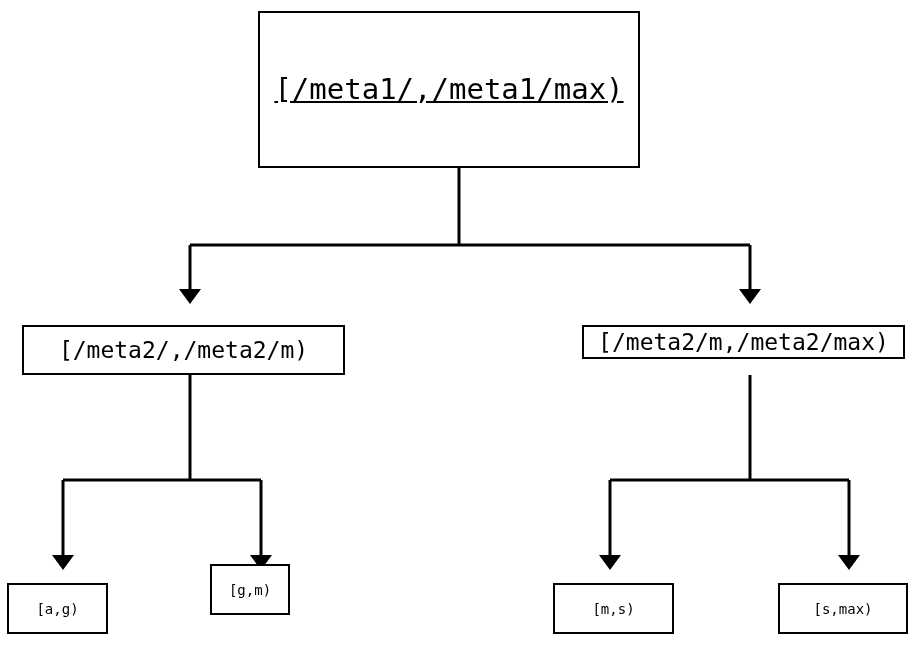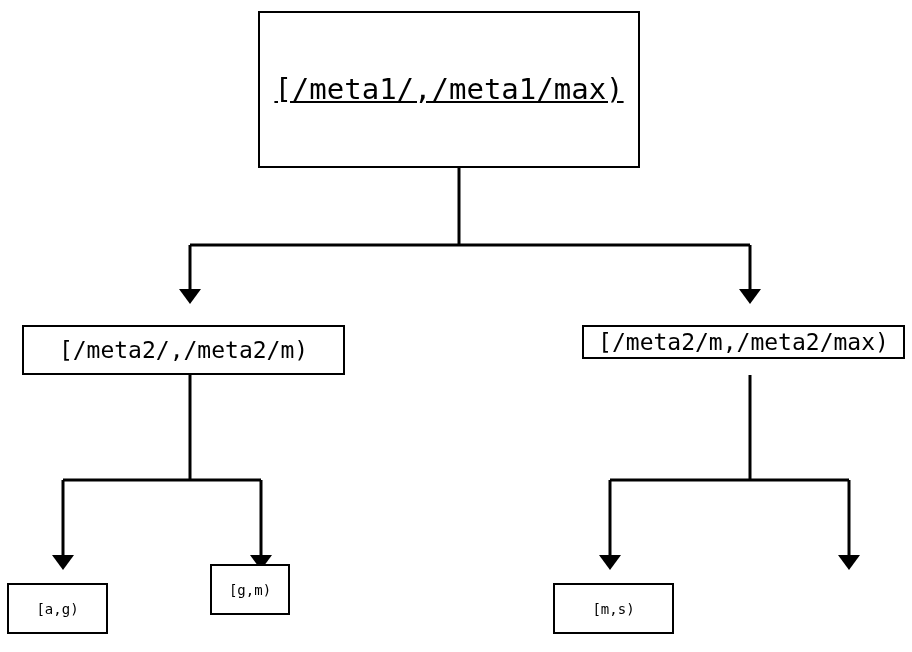--- a/index.html
+++ b/index.html
@@ -103,14 +103,17 @@
   </div>
 
   <div class="node leaf" id="node-leaf_2" style="left: 210px; top: 564px; width: 80px; height: 51px;">
     <span class="node-label">[g,m)</span>
   </div>
 
   <div class="node leaf" id="node-leaf_3" style="left: 553px; top: 583px; width: 121px; height: 51px;">
     <span class="node-label">[m,s)</span>
   </div>
 
+  <div class="node leaf" id="node-leaf_4" style="left: 778px; top: 583px; width: 130px; height: 51px;">
+    <span class="node-label">[s,max)</span>
+  </div>
 
 </div>
 
 </body></html>

